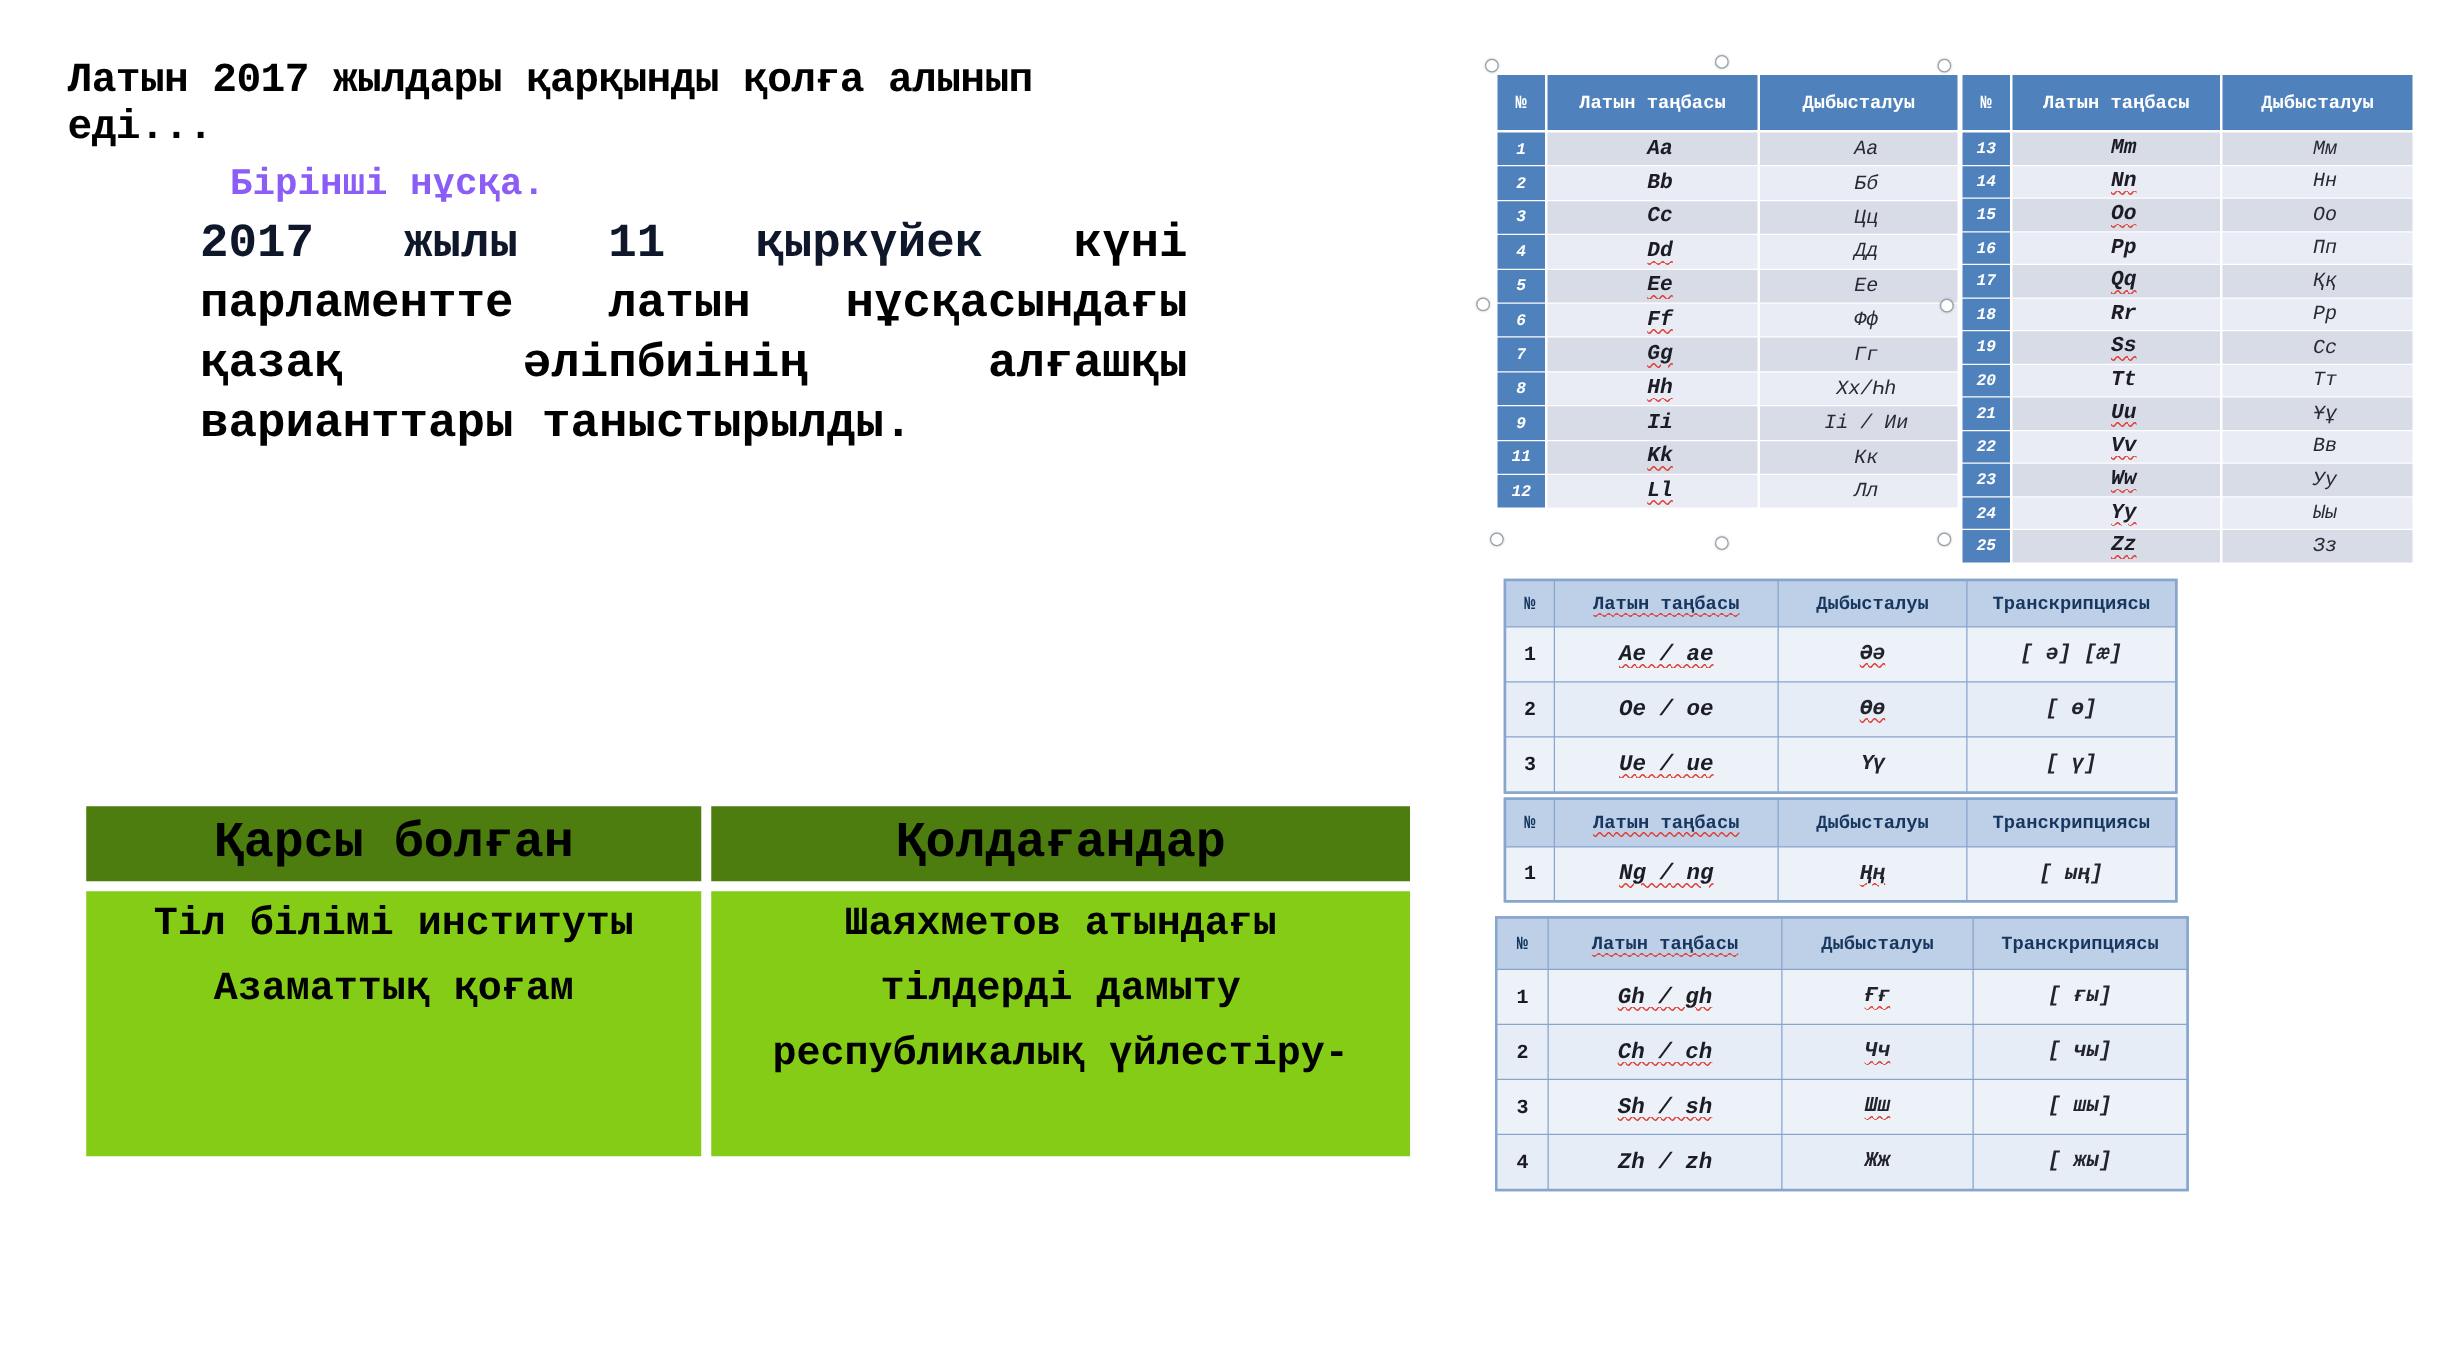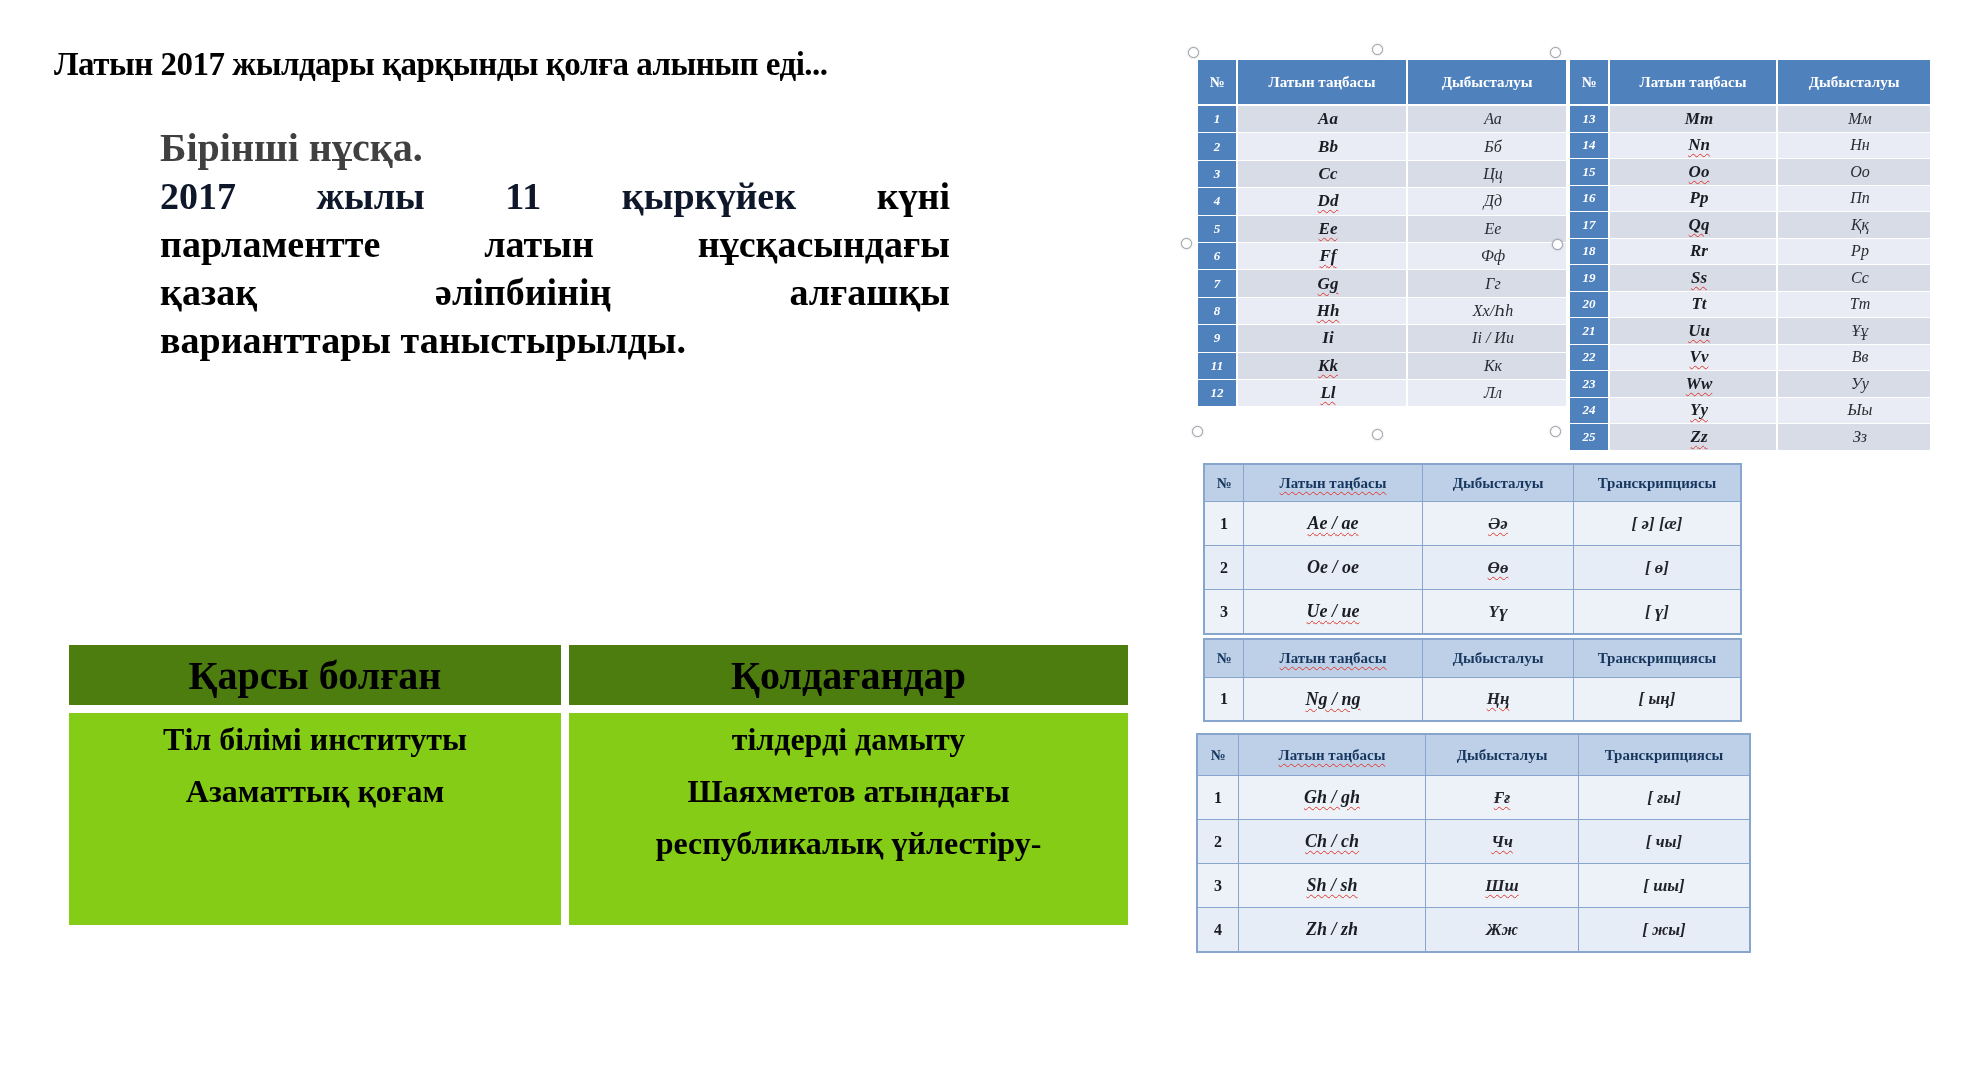--- a/index.html
+++ b/index.html
@@ -1,23 +1,23 @@
 <!DOCTYPE html>
 <html><head>
 <meta charset="utf-8">
 <style>
   html,body{margin:0;padding:0;background:#ffffff;}
   .slide{position:relative;width:1964px;height:1077px;background:#ffffff;
-         font-family:Liberation Serif, serif;color:#000;overflow:hidden;}
+         font-family:Liberation Mono, monospace;color:#000;overflow:hidden;}
 
   
   .title{position:absolute;left:54px;top:46px;width:900px;
          font-size:33px;font-weight:bold;letter-spacing:-0.5px;}
   .intro{position:absolute;left:160px;top:124px;width:790px;}
-  .subtitle{color:#404040;font-size:40px;font-weight:bold;line-height:48px;}
+  .subtitle{color:#8b5cf6;font-size:30px;font-weight:bold;line-height:48px;margin-left:24px;}
   .pline{font-size:38px;font-weight:bold;line-height:48px;white-space:nowrap;}
   .pline.just{white-space:normal;text-align:justify;text-align-last:justify;}
   .hl{color:#0f172a;}
 
   
   .op-table{position:absolute;left:69px;top:645px;width:1059px;
             display:grid;grid-template-columns:492px 559px;column-gap:8px;row-gap:8px;}
   .op-h{background:#4d7c0f;height:60px;display:flex;align-items:center;justify-content:center;
         font-size:40px;font-weight:bold;text-align:right;}
   .op-cell{background:#84cc16;min-height:212px;text-align:center;
@@ -86,22 +86,22 @@
   </div>
 
   <div class="op-table">
     <div class="op-h">Қарсы болған</div>
     <div class="op-h">Қолдағандар</div>
     <div class="op-cell">
       <div>Тіл білімі институты</div>
       <div>Азаматтық қоғам</div>
     </div>
     <div class="op-cell">
+      <div>Шаяхметов атындағы</div>
       <div>тілдерді дамыту</div>
-      <div>Шаяхметов атындағы</div>
       <div>республикалық үйлестіру-</div>
     </div>
   </div>
 
   <div class="alpha">
     <div class="half l">
       <div class="a-head">
         <div class="c">№</div>
         <div class="c">Латын таңбасы</div>
         <div class="c">Дыбысталуы</div>

